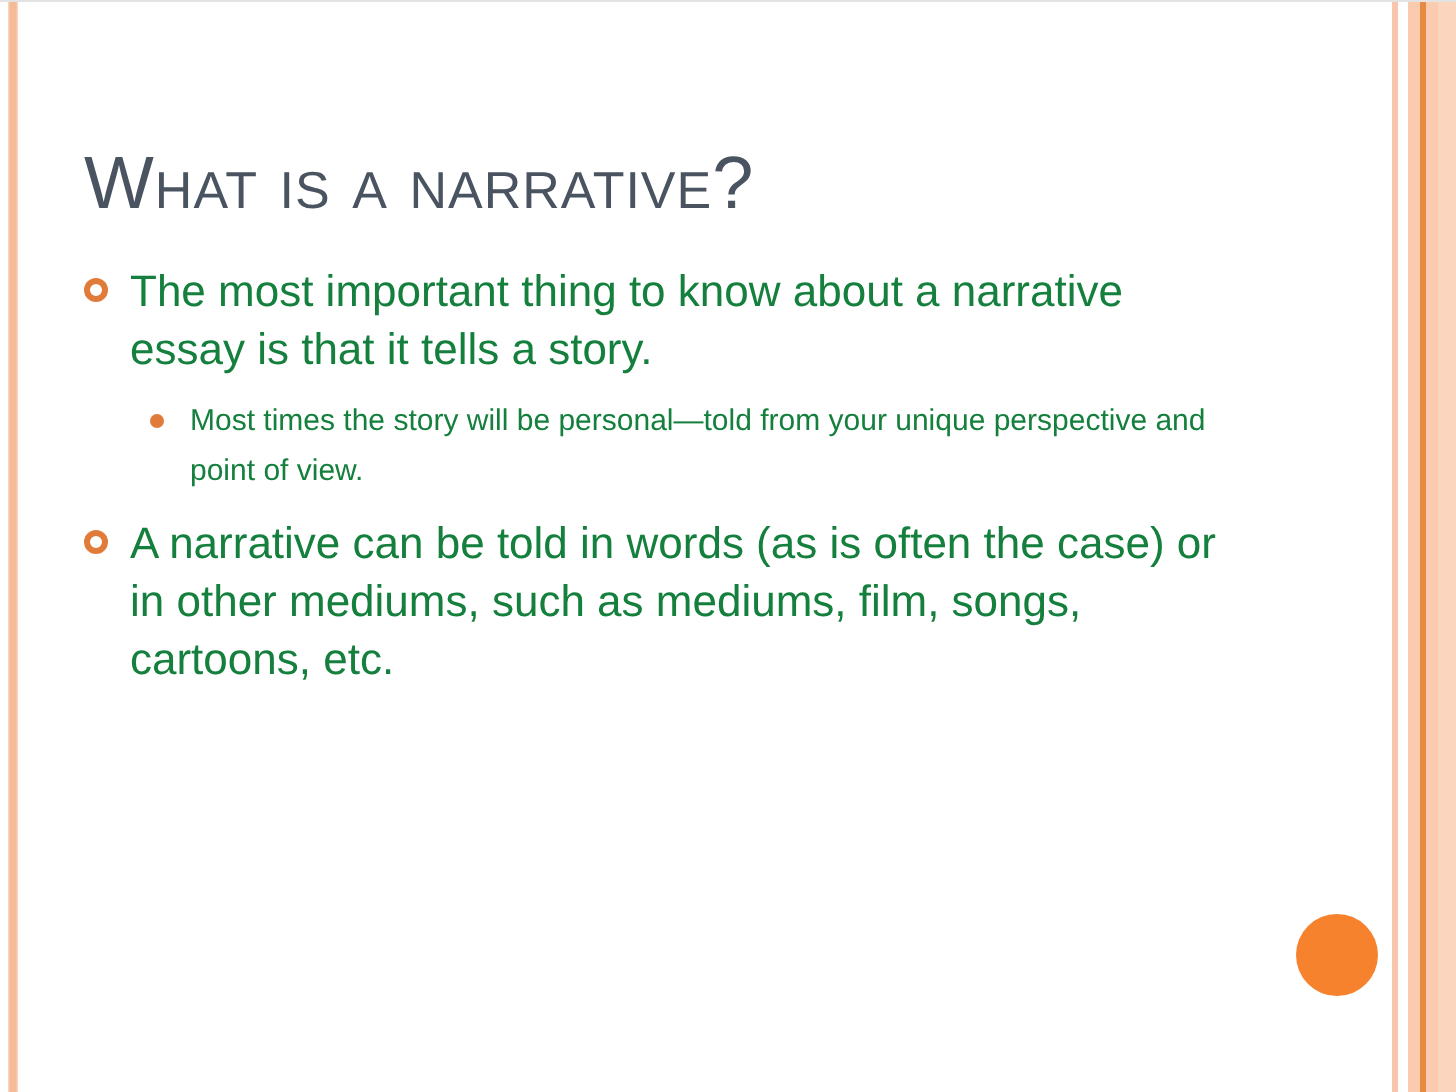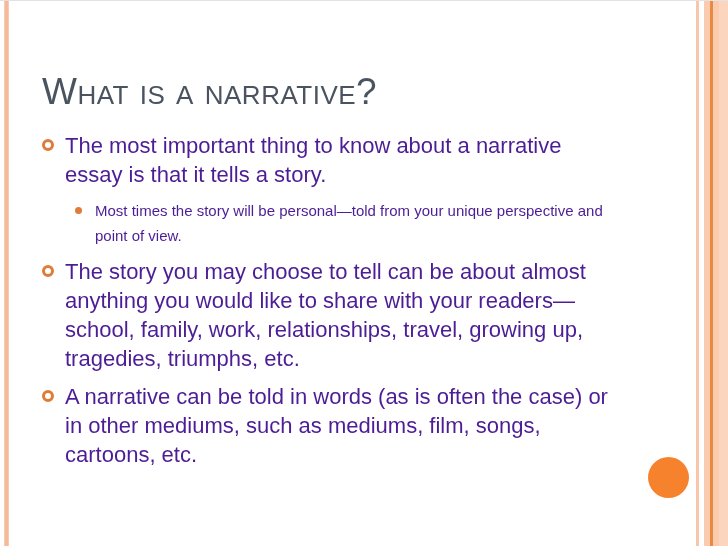--- a/index.html
+++ b/index.html
@@ -62,21 +62,21 @@
     color: #4a5461;
     line-height: 1.05;
     white-space: nowrap;
   }
 
   
   .content {
     position: absolute;
     left: 42px; top: 130px;
     width: 568px;
-    color: #4c1d95;
+    color: #15803d;
   }
   .bullet {
     position: relative;
     padding-left: 23px;
     font-size: 22px;
     line-height: 29px;
     margin: 0 0 9px 0;
   }
   .bullet-ring {
     position: absolute;
@@ -118,24 +118,20 @@
     <div class="bullet">
       <span class="bullet-ring"></span>
       <span>The most important thing to know about a narrative essay is that it tells a story.</span>
     </div>
 
     <div class="sub-bullet">
       <span class="sub-dot"></span>
       <span>Most times the story will be personal—told from your unique perspective and point of view.</span>
     </div>
 
-    <div class="bullet">
-      <span class="bullet-ring"></span>
-      <span>The story you may choose to tell can be about almost anything you would like to share with your readers—school, family, work, relationships, travel, growing up, tragedies, triumphs, etc.</span>
-    </div>
 
     <div class="bullet">
       <span class="bullet-ring"></span>
       <span>A narrative can be told in words (as is often the case) or in other mediums, such as mediums, film, songs, cartoons, etc.</span>
     </div>
 
   </div>
 </div>
 
 </body></html>

